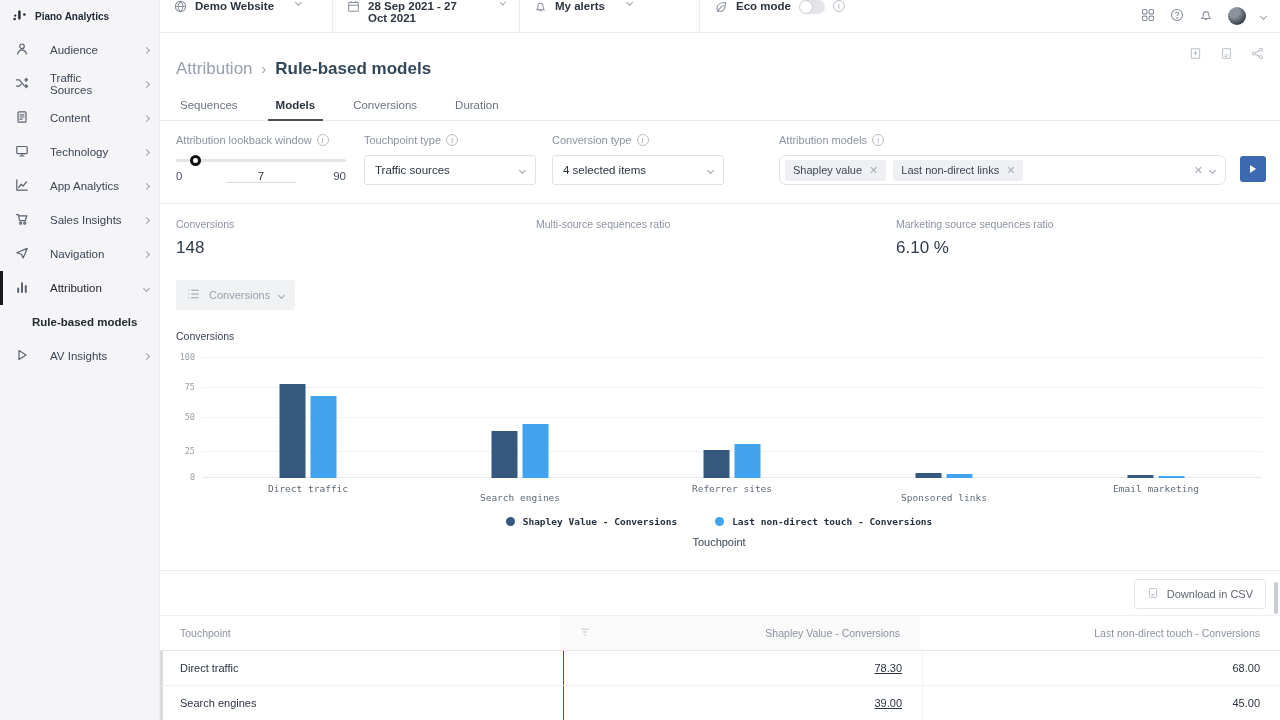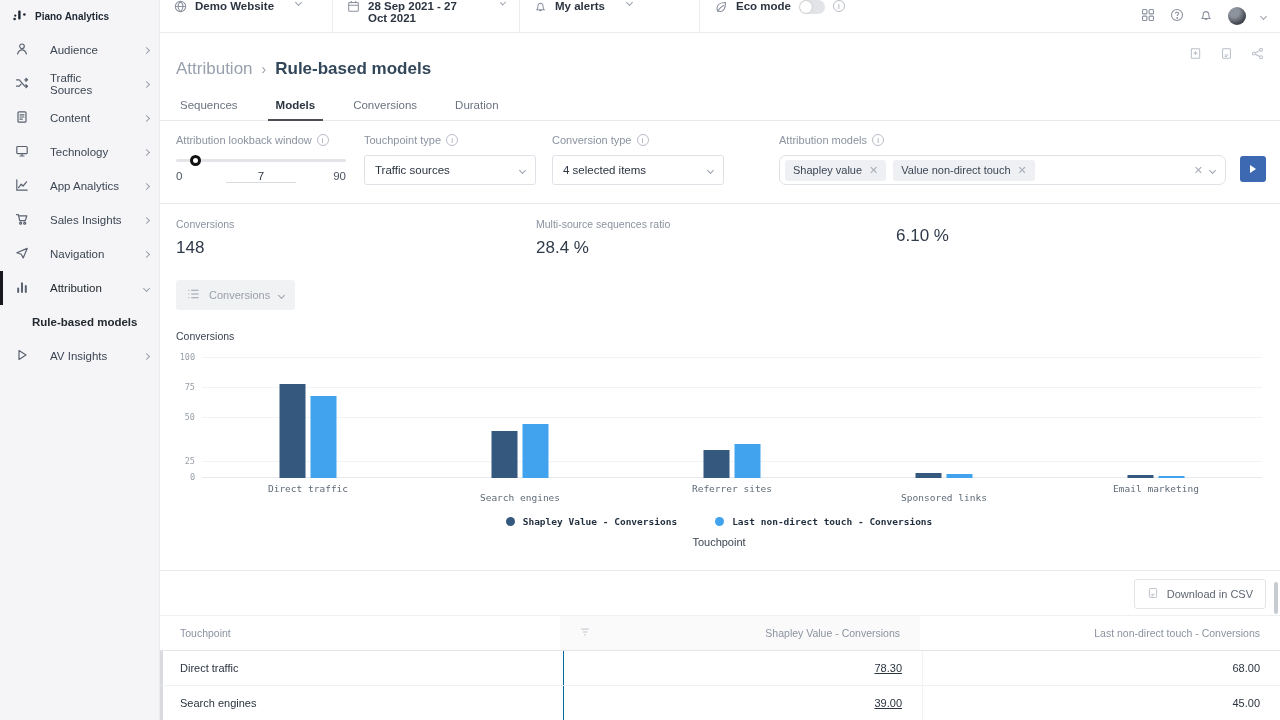--- a/index.html
+++ b/index.html
@@ -377,21 +377,21 @@
               <span>Attribution models</span>
               <i class="info-i">i</i>
             </div>
           <div class="models-box">
             <span id="model-chips" style="display:flex;gap:7px;">
                 <span class="chip">
                   <span>Shapley value</span>
                   <span class="x">✕</span>
                 </span>
                 <span class="chip">
-                  <span>Value non-direct touch</span>
+                  <span>Last non-direct links</span>
                   <span class="x">✕</span>
                 </span>
               </span>
             <span class="models-spacer"></span>
             <span class="clear-x">✕</span>
             <span class="chev down"></span>
           </div>
         </div>
         <button class="apply-btn">
             <span class="tri"></span>
@@ -399,23 +399,23 @@
       </div>
 
       
       <div class="kpis" id="kpis">
           <div class="kpi">
             <div class="kpi-label">Conversions</div>
             <div class="kpi-value">148</div>
           </div>
           <div class="kpi">
             <div class="kpi-label">Multi-source sequences ratio</div>
-            <div class="kpi-value">28.4 %</div>
           </div>
           <div class="kpi">
+            <div class="kpi-label">Marketing source sequences ratio</div>
             <div class="kpi-value">6.10 %</div>
           </div>
         </div>
 
       <div class="metric-btn">
         <span>
           <svg width="13" height="12" viewBox="0 0 14 12" fill="none" stroke="currentColor" stroke-width="1.2">
             <path d="M1.5 2h1M4.5 2h8M1.5 6h1M4.5 6h8M1.5 10h1M4.5 10h8"></path>
           </svg>
         </span>
@@ -423,21 +423,21 @@
         <span class="chev down"></span>
       </div>
 
       
       <div class="chart-title">Conversions</div>
       <div class="chart-wrap">
         <div class="plot" id="plot">
             <div class="gridline zero" style="bottom: 0px;">
               <span class="ytick">0</span>
             </div>
-            <div class="gridline" style="bottom: 16px;">
+            <div class="gridline" style="bottom: 26px;">
               <span class="ytick">25</span>
             </div>
             <div class="gridline" style="bottom: 60px;">
               <span class="ytick">50</span>
             </div>
             <div class="gridline" style="bottom: 90px;">
               <span class="ytick">75</span>
             </div>
             <div class="gridline" style="bottom: 120px;">
               <span class="ytick">100</span>

